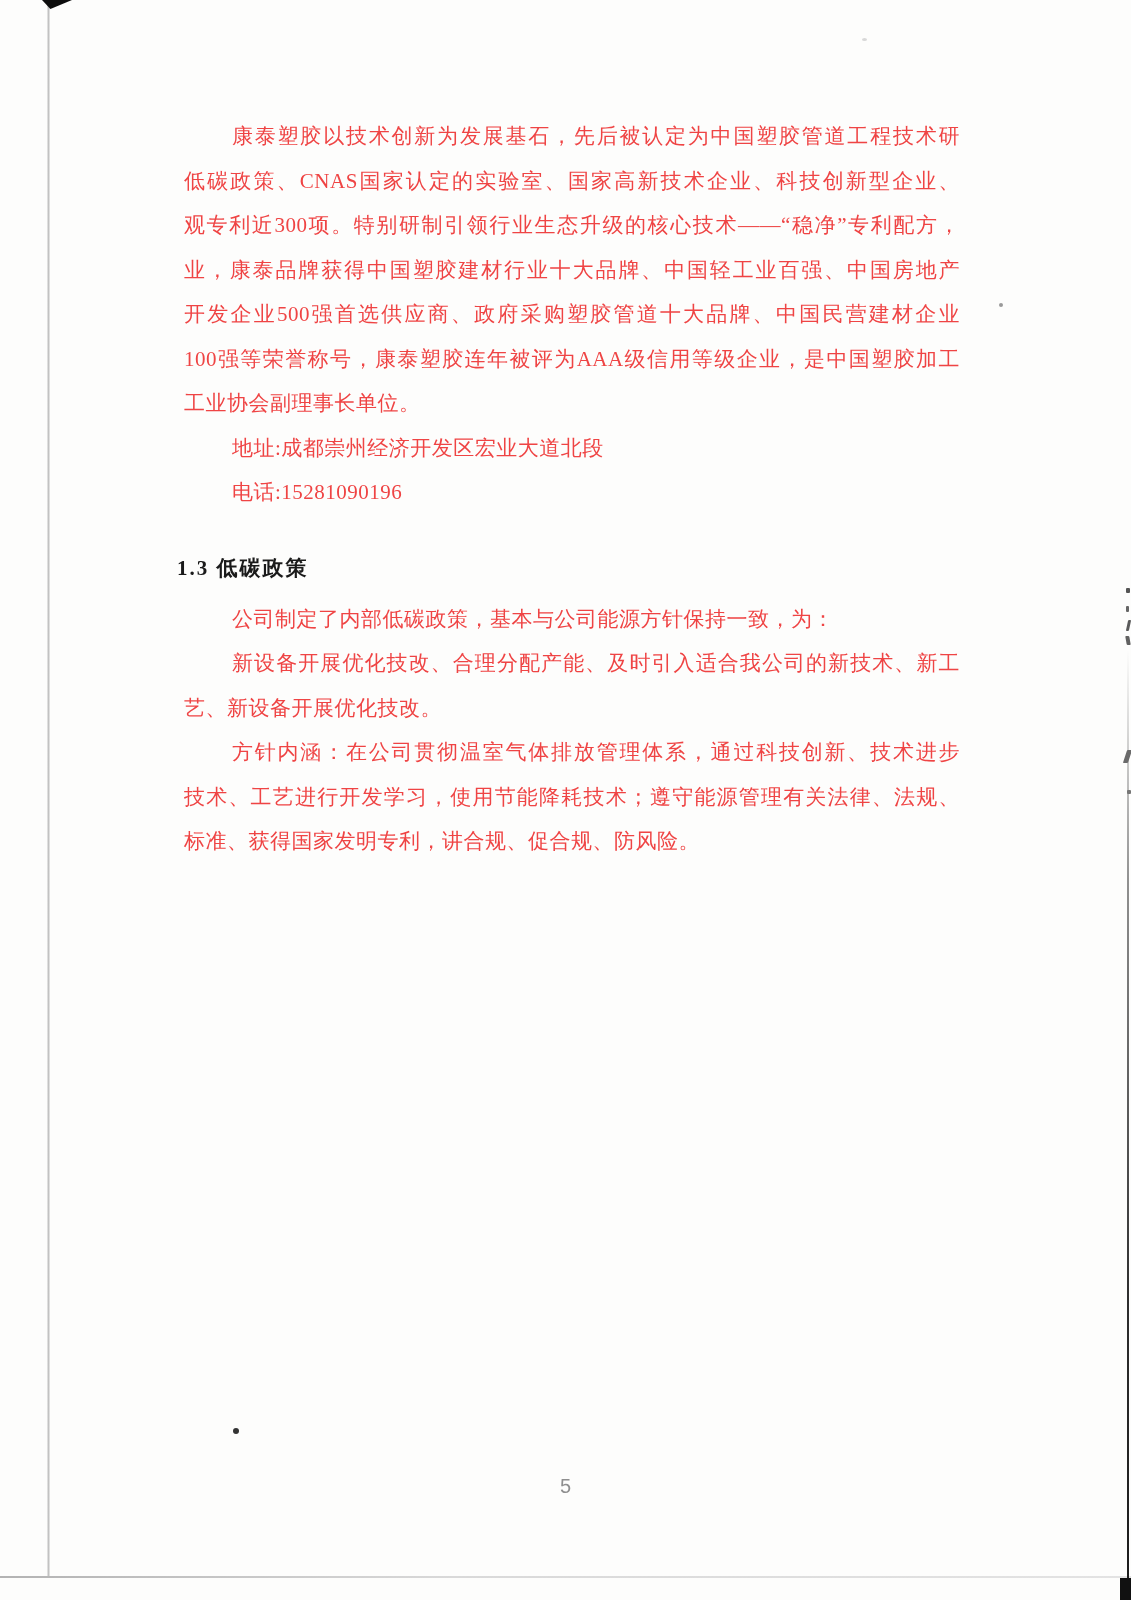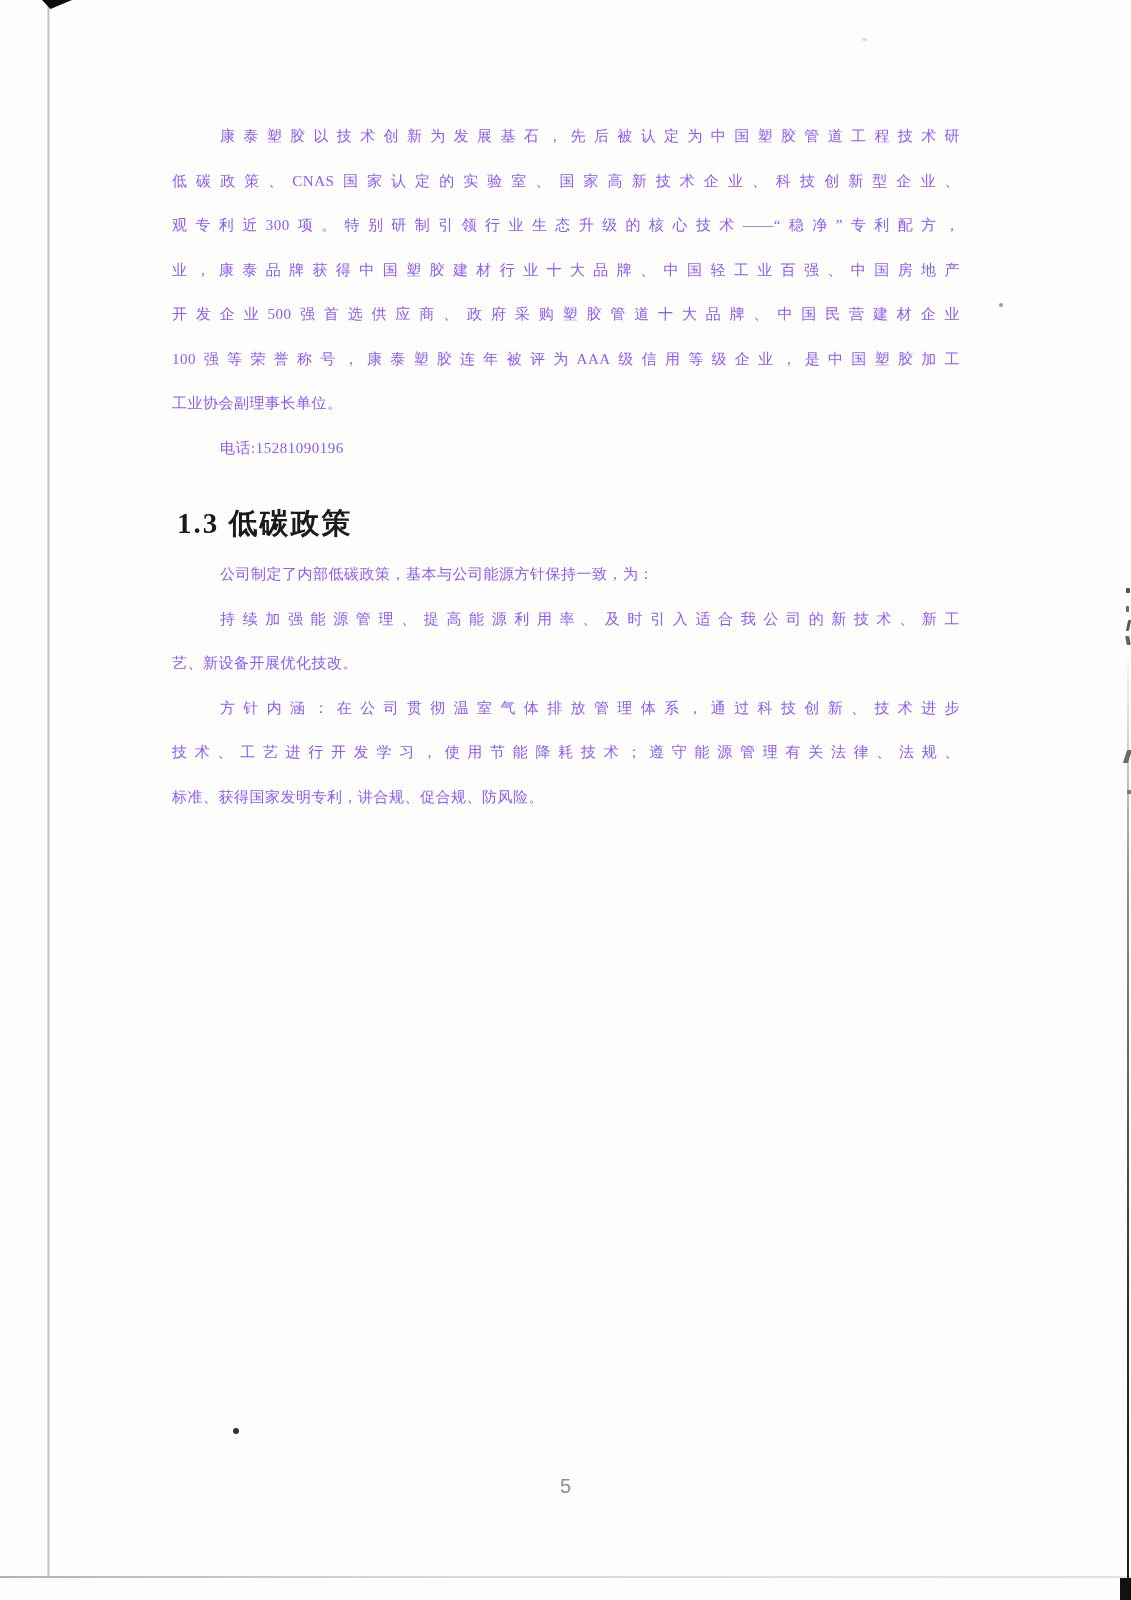--- a/index.html
+++ b/index.html
@@ -17,33 +17,34 @@
   }
   
   .body-text {
     position: absolute;
     left: 172px; top: 114px;
     width: 788px;
   }
   .tline {
     height: 44.5px;
     line-height: 44.5px;
-    font-size: 15px;
+    font-size: 21px;
     letter-spacing: 0.5px;
-    color: #8b5cf6;
+    color: #ef4444;
     text-align: justify;
     text-align-last: justify;
     overflow: visible;
     white-space: normal;
+    margin-left: 12px;
   }
   .tline.short { text-align: center; text-align-last: left; }
   .tline.ind { text-indent: 48px; }
   .heading {
     margin: 32px 0 8px 5px;
-    font-size: 29px;
+    font-size: 21px;
     line-height: 42px;
     font-weight: bold;
     color: #1a1a1a;
     letter-spacing: 2px;
   }
   .pagenum {
     position: absolute;
     left: 0; top: 1474px;
     width: 1131px;
     text-align: center;
@@ -99,28 +100,29 @@
   <div class="body-text">
 
     <div>
       <div class="tline ind">康泰塑胶以技术创新为发展基石，先后被认定为中国塑胶管道工程技术研</div>
       <div class="tline">低碳政策、CNAS国家认定的实验室、国家高新技术企业、科技创新型企业、</div>
       <div class="tline">观专利近300项。特别研制引领行业生态升级的核心技术——“稳净”专利配方，</div>
       <div class="tline">业，康泰品牌获得中国塑胶建材行业十大品牌、中国轻工业百强、中国房地产</div>
       <div class="tline">开发企业500强首选供应商、政府采购塑胶管道十大品牌、中国民营建材企业</div>
       <div class="tline">100强等荣誉称号，康泰塑胶连年被评为AAA级信用等级企业，是中国塑胶加工</div>
       <div class="tline short">工业协会副理事长单位。</div>
+      <div class="tline short ind">地址:成都崇州经济开发区宏业大道北段</div>
       <div class="tline short ind">电话:15281090196</div>
     </div>
 
     <h2 class="heading">1.3 低碳政策</h2>
 
     <div>
       <div class="tline short ind">公司制定了内部低碳政策，基本与公司能源方针保持一致，为：</div>
-      <div class="tline ind">持续加强能源管理、提高能源利用率、及时引入适合我公司的新技术、新工</div>
+      <div class="tline ind">新设备开展优化技改、合理分配产能、及时引入适合我公司的新技术、新工</div>
       <div class="tline short">艺、新设备开展优化技改。</div>
       <div class="tline ind">方针内涵：在公司贯彻温室气体排放管理体系，通过科技创新、技术进步</div>
       <div class="tline">技术、工艺进行开发学习，使用节能降耗技术；遵守能源管理有关法律、法规、</div>
       <div class="tline short">标准、获得国家发明专利，讲合规、促合规、防风险。</div>
     </div>
 
   </div>
 
   <div class="pagenum">5</div>
 

